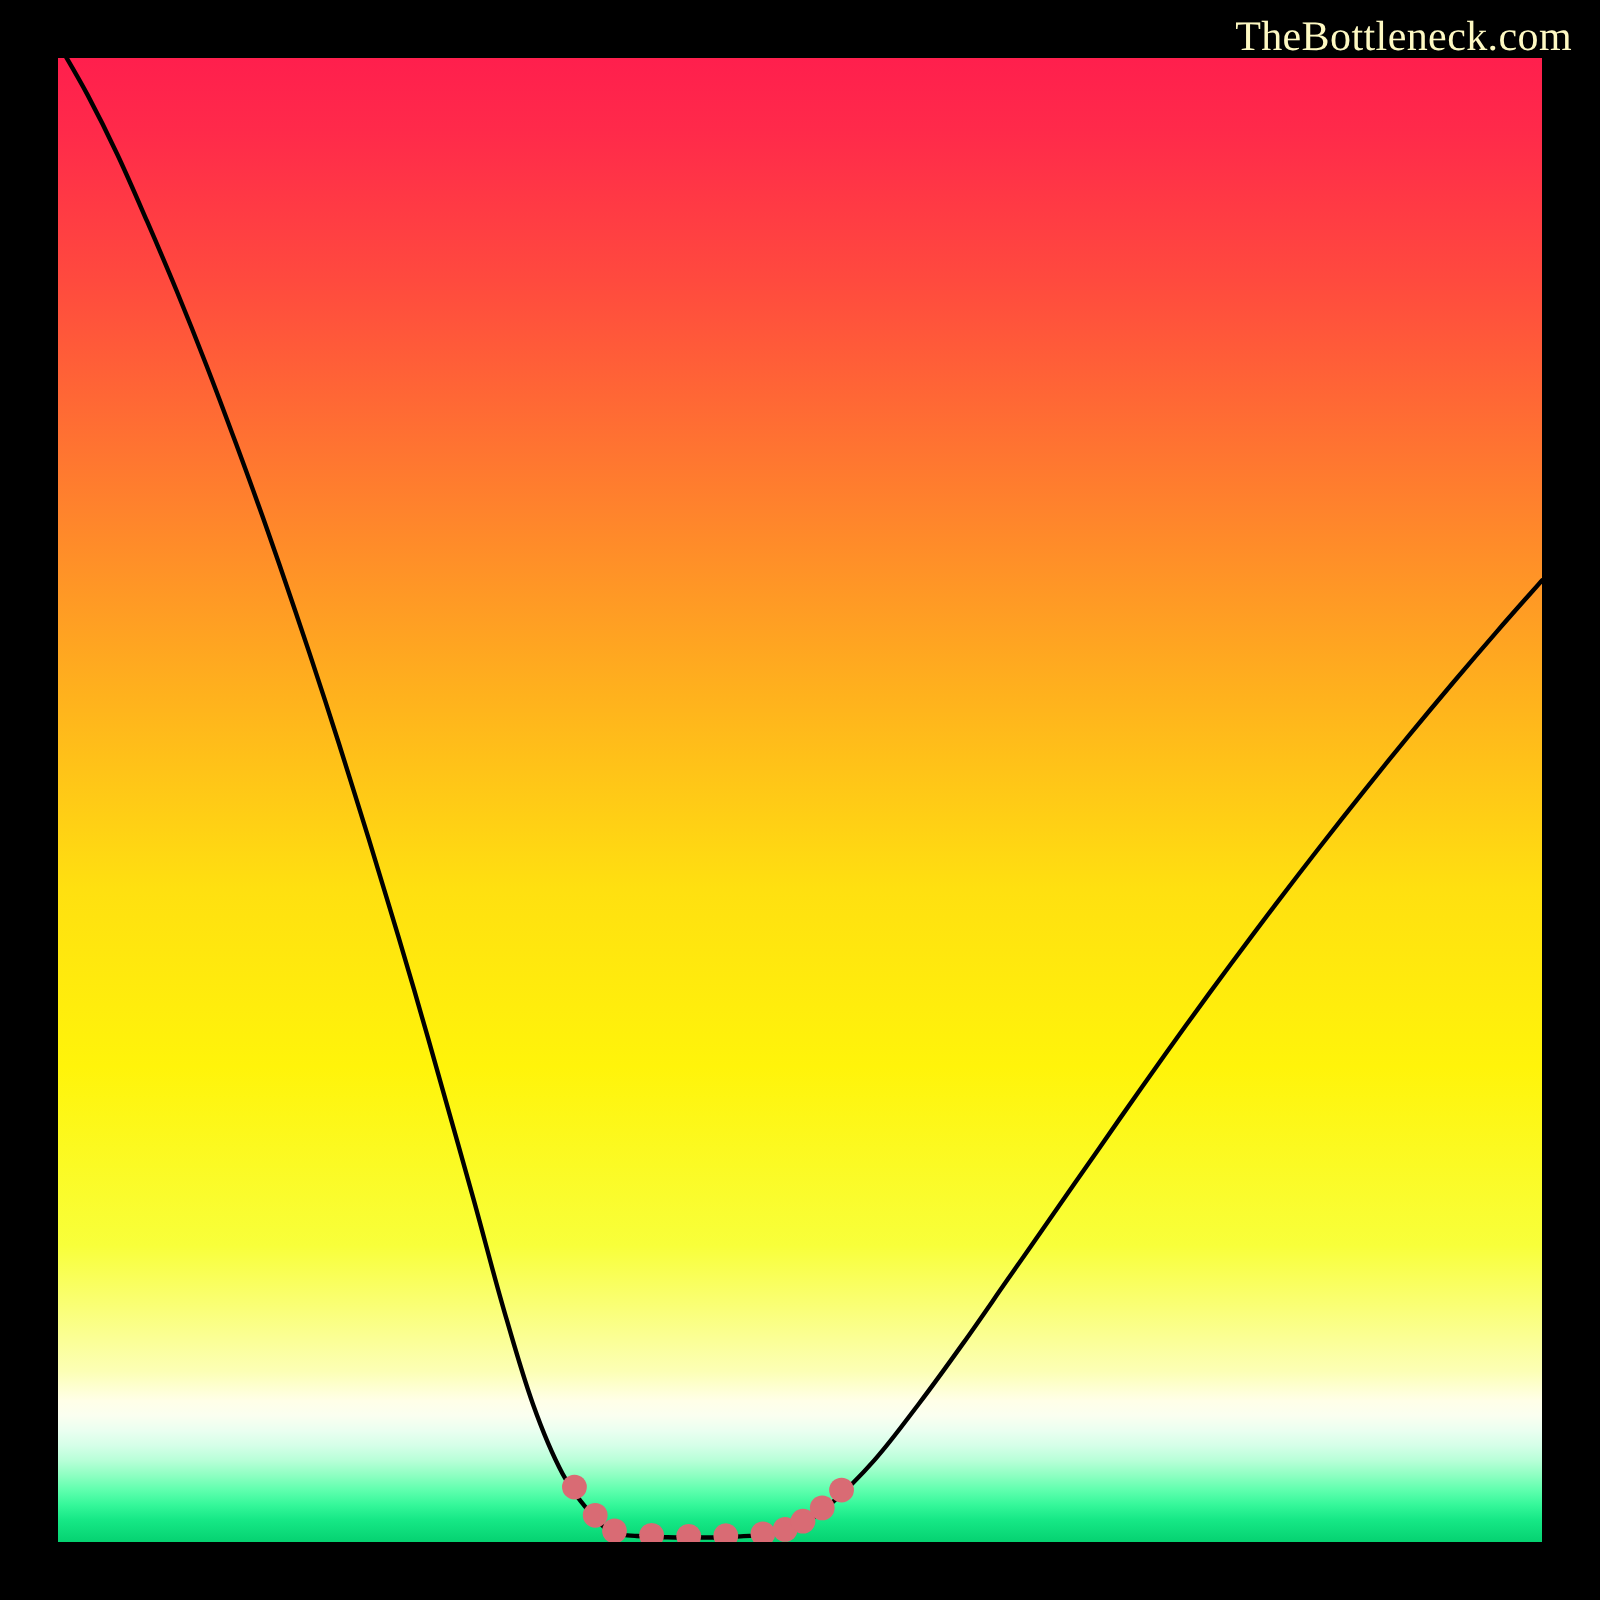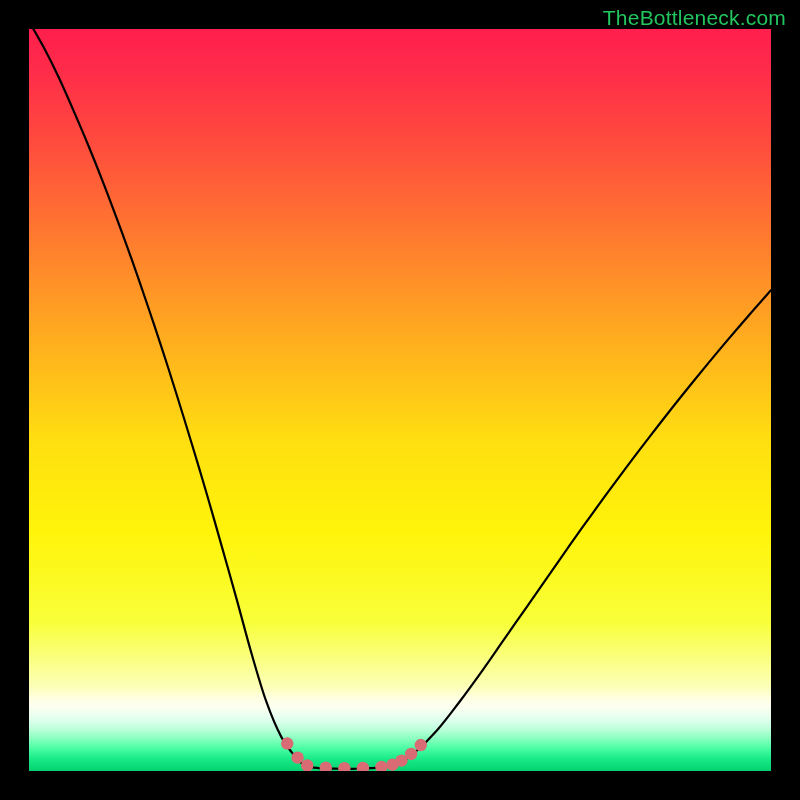--- a/index.html
+++ b/index.html
@@ -7,24 +7,24 @@
   .frame {
     position: relative;
     width: 800px;
     height: 800px;
     background: #000;
   }
   .watermark {
     position: absolute;
     top: 6px;
     right: 14px;
-    font-family: Liberation Sans, sans-serif;
+    font-family: Liberation Serif, serif;
     font-size: 21px;
     font-weight: 500;
-    color: #22c55e;
+    color: #fef9c3;
     letter-spacing: 0.2px;
     z-index: 10;
   }
   .plot {
     position: absolute;
     left: 29px;
     top: 29px;
     width: 742px;
     height: 742px;
   }

